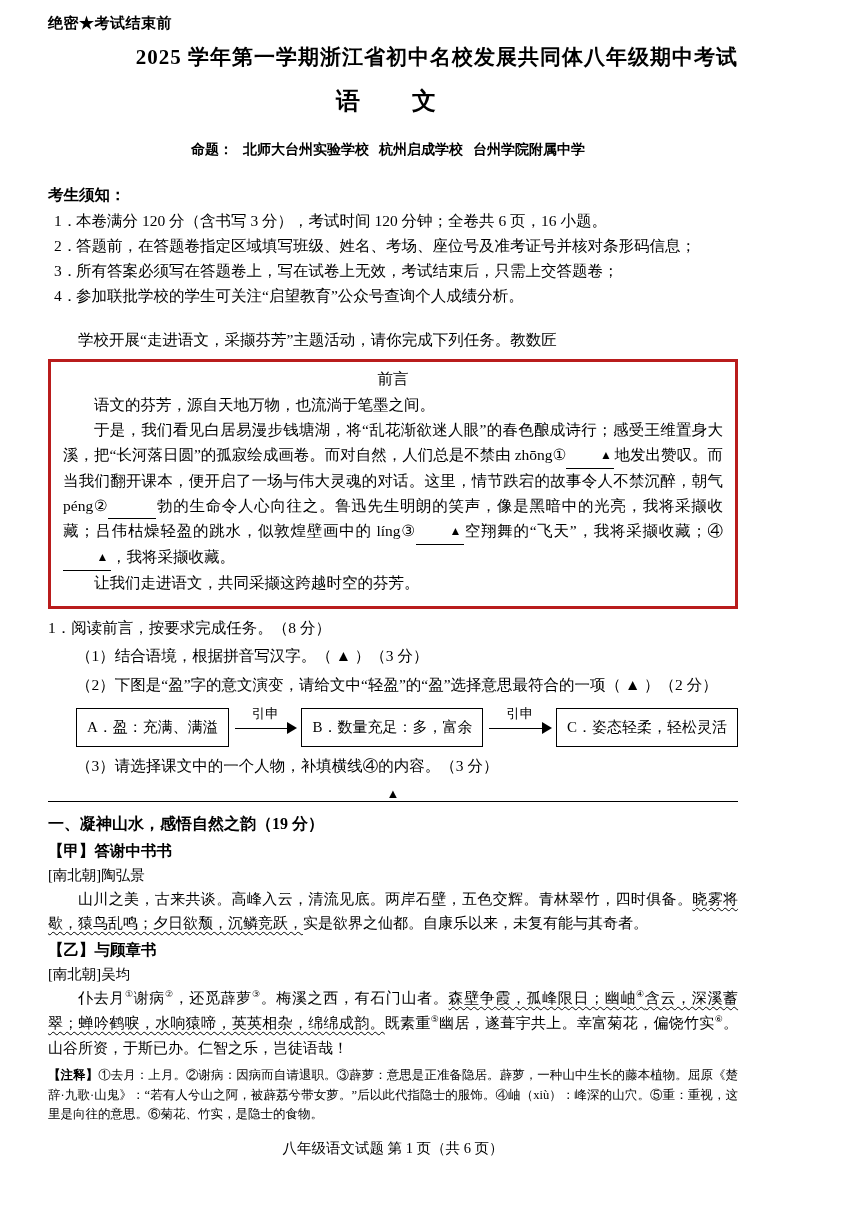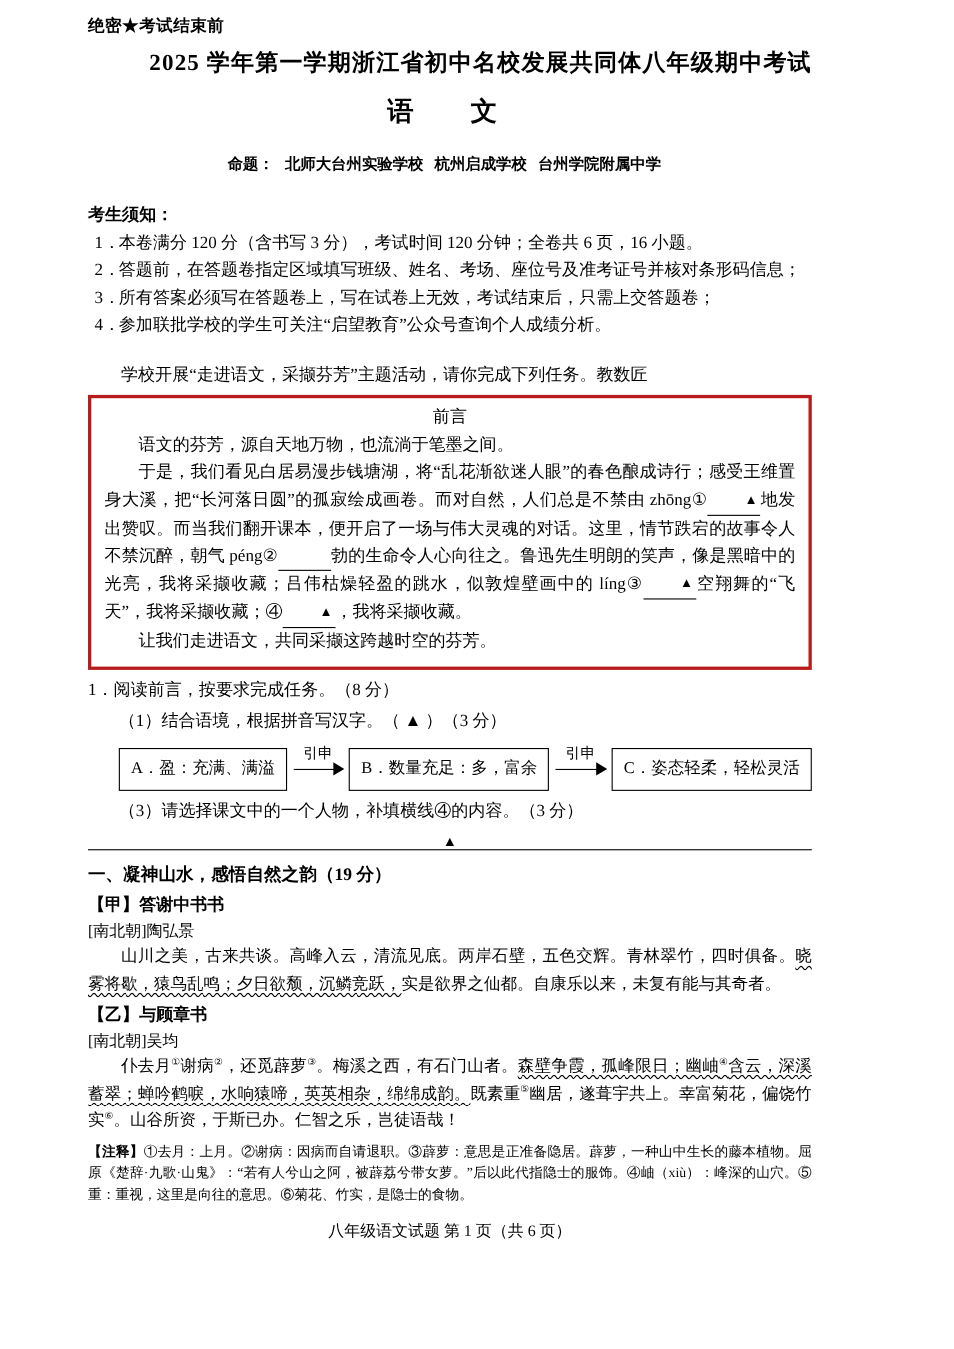--- a/index.html
+++ b/index.html
@@ -11,21 +11,21 @@
     width: 867px;
     min-height: 1226px;
     font-family: "Liberation Serif", "DejaVu Serif", serif;
     color: #000000;
     position: relative;
   }
   .page {
     width: 790px;
     min-height: 1226px;
     box-sizing: border-box;
-    padding: 14px 52px 8px 80px;
+    padding: 14px 52px 8px 48px;
     position: relative;
   }
   .secret {
     font-size: 15px;
     font-weight: bold;
     letter-spacing: 0.5px;
     margin: 0 0 10px 0;
   }
   .main-title {
     text-align: right;
@@ -239,20 +239,21 @@
   <div class="preface-box">
     <div class="preface-title">前言</div>
     <p>语文的芬芳，源自天地万物，也流淌于笔墨之间。</p>
     <p><span>于是，我们看见白居易漫步钱塘湖，将“乱花渐欲迷人眼”的春色酿成诗行；感受王维置身大溪，把“长河落日圆”的孤寂绘成画卷。而对自然，人们总是不禁由 zhōng①</span><span class="blank-u"><span class="tri">▲</span></span><span>地发出赞叹。而当我们翻开课本，便开启了一场与伟大灵魂的对话。这里，情节跌宕的故事令人不禁沉醉，朝气 péng②</span><span class="blank-u">&nbsp;</span><span>勃的生命令人心向往之。鲁迅先生明朗的笑声，像是黑暗中的光亮，我将采撷收藏；吕伟枯燥轻盈的跳水，似敦煌壁画中的 líng③</span><span class="blank-u"><span class="tri">▲</span></span><span>空翔舞的“飞天”，我将采撷收藏；④</span><span class="blank-u"><span class="tri">▲</span></span><span>，我将采撷收藏。</span></p>
     <p>让我们走进语文，共同采撷这跨越时空的芬芳。</p>
   </div>
 
   <div class="q1">
     <div class="q-line">1．阅读前言，按要求完成任务。（8 分）</div>
     <div class="q-line sub-indent">（1）结合语境，根据拼音写汉字。（ ▲ ）（3 分）</div>
+    <div class="q-line sub-indent">（2）下图是“盈”字的意文演变，请给文中“轻盈”的“盈”选择意思最符合的一项（ ▲ ）（2 分）</div>
 
     <div class="flow">
       <div class="flow-box">A．盈：充满、满溢</div>
       <div class="arrow-wrap">
         <span class="arrow-label">引申</span>
         <span class="arrow-line"></span>
         <span class="arrow-head"></span>
       </div>
       <div class="flow-box">B．数量充足：多，富余</div>
       <div class="arrow-wrap">

